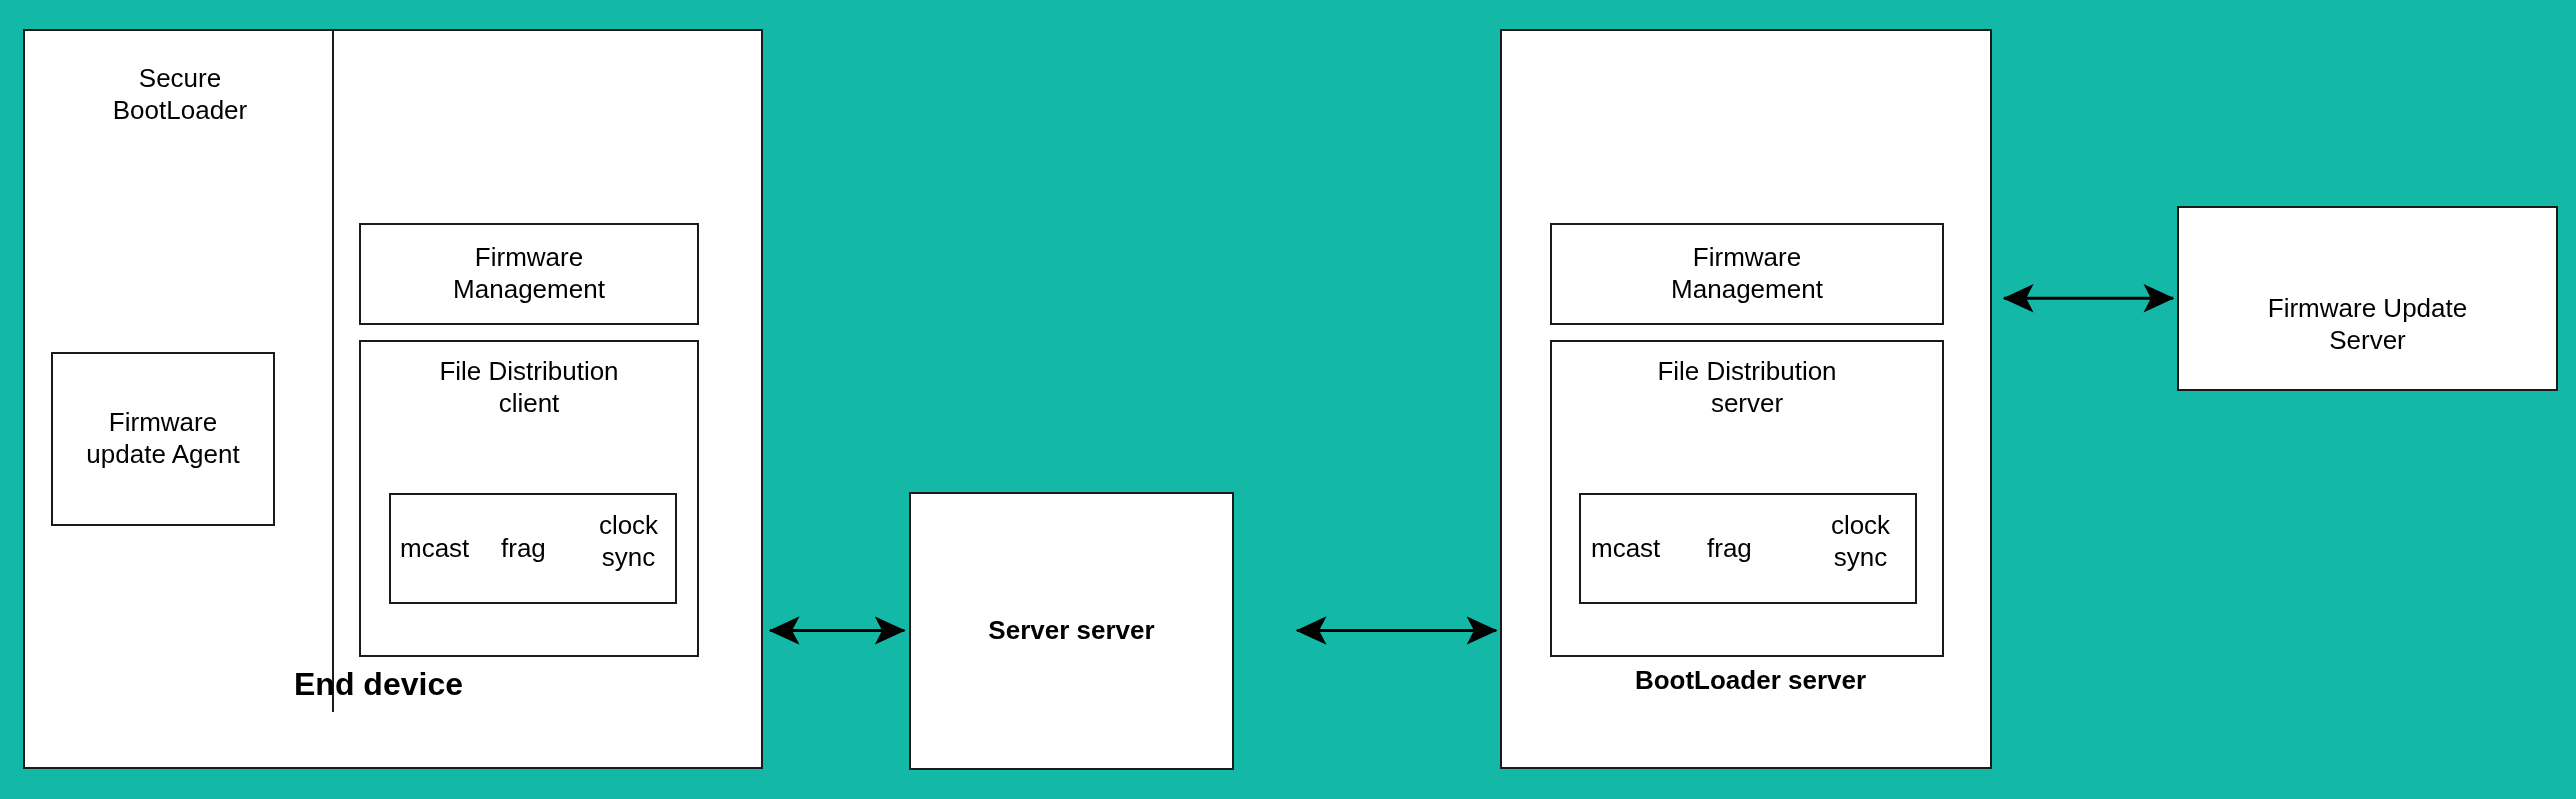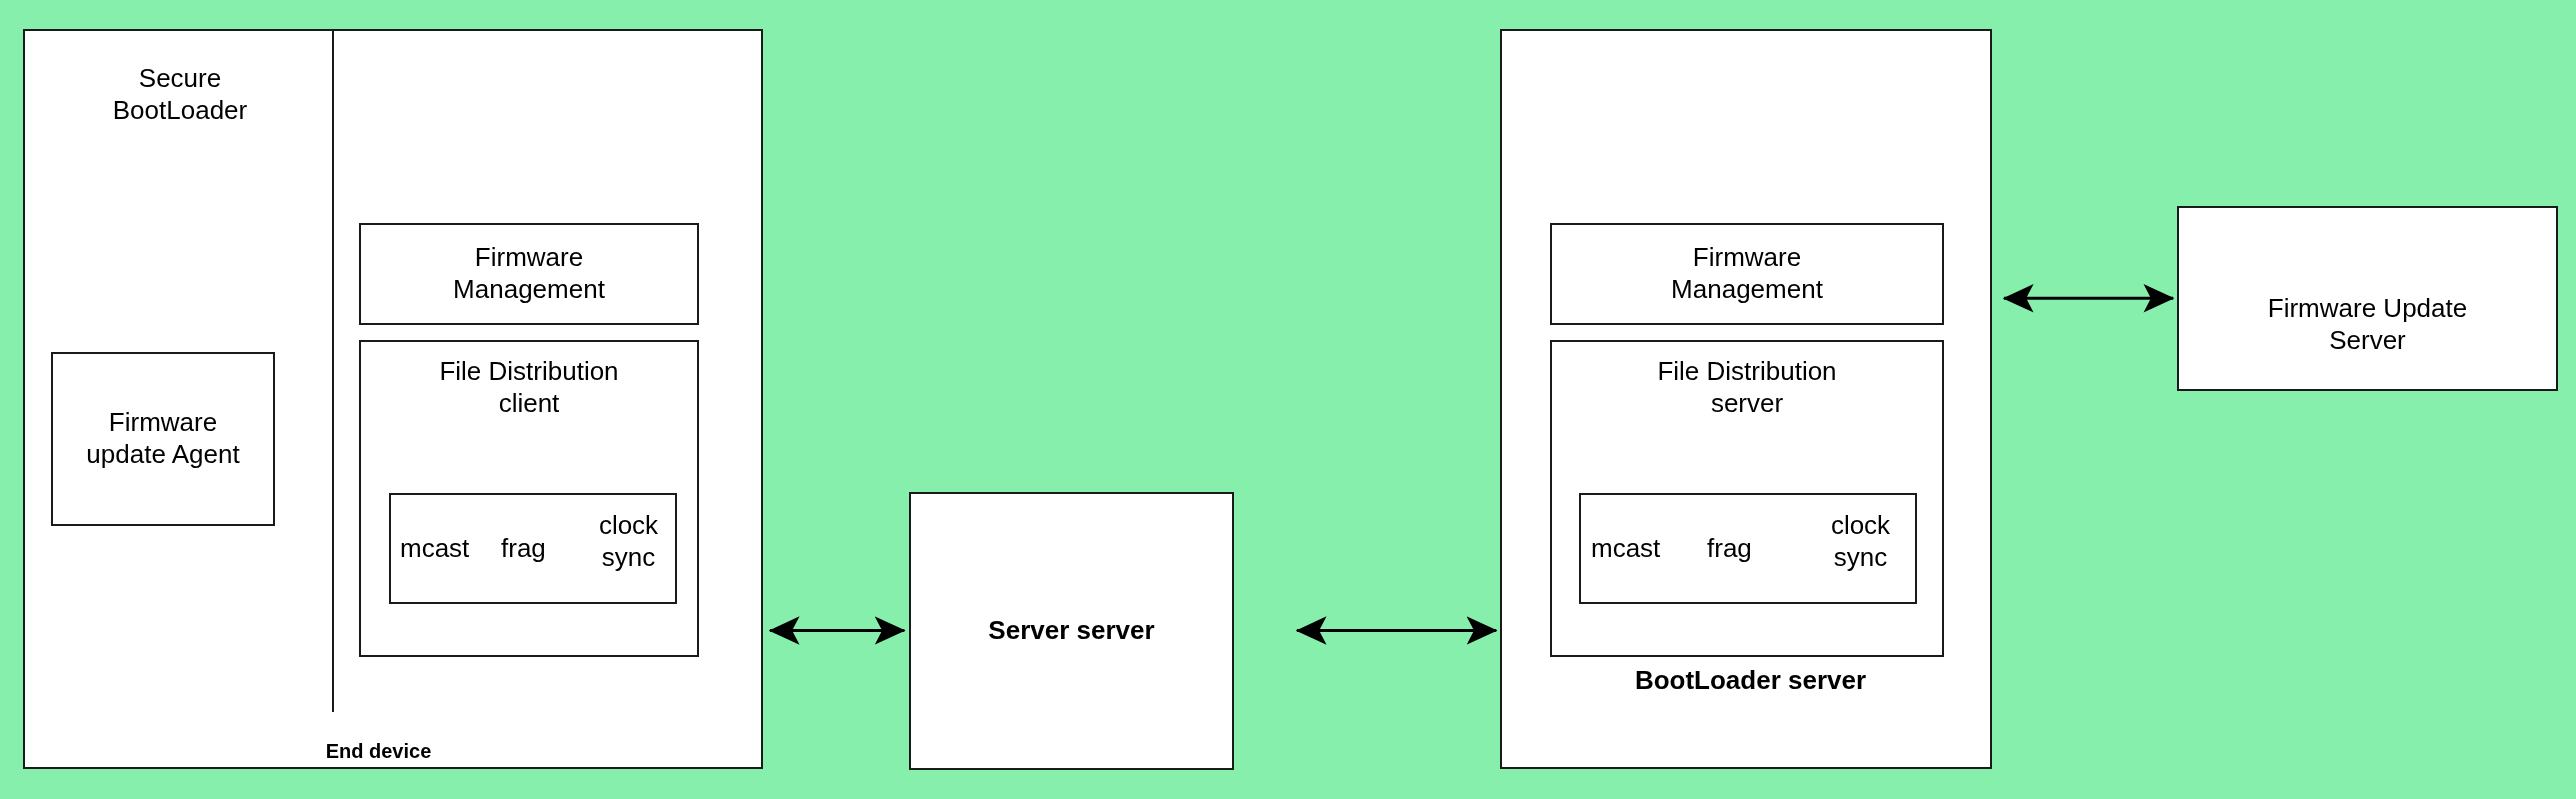--- a/index.html
+++ b/index.html
@@ -8,21 +8,21 @@
     background: #ffffff;
   }
   body {
     font-family: "Liberation Sans", sans-serif;
     color: #000000;
   }
   #canvas {
     position: relative;
     width: 2576px;
     height: 799px;
-    background: #86efac;
+    background: #14b8a6;
     overflow: hidden;
   }
   .box {
     position: absolute;
     box-sizing: border-box;
     border: 2.3px solid #1a1a1a;
     background: #ffffff;
   }
   .label {
     position: absolute;
@@ -75,21 +75,21 @@
   <div class="box" style="left:359px; top:340px; width:340px; height:317px;"></div>
   <div class="label lbl-reg" style="left:359px; top:356px; width:340px; font-size:26px;">File Distribution
 client</div>
 
   <div class="box" style="left:389px; top:493px; width:288px; height:111px;"></div>
   <div class="label lbl-reg" style="left:400px; top:533px; width:93px; text-align:left; font-size:26px;">mcast</div>
   <div class="label lbl-reg" style="left:501px; top:533px; width:77px; text-align:left; font-size:26px;">frag</div>
   <div class="label lbl-reg" style="left:587px; top:510px; width:83px; text-align:center; font-size:26px;">clock
 sync</div>
 
-  <div class="label lbl-bold" style="left:216px; top:739px; width:325px; font-size:20px;">End device</div>
+  <div class="label lbl-bold" style="left:216px; top:665px; width:325px; font-size:32px;">End device</div>
 
   <div class="box" style="left:909px; top:492px; width:325px; height:278px;"></div>
   <div class="label lbl-bold center-flex" style="left:909px; top:492px; width:325px; height:278px; font-size:26px;">Server server</div>
 
   <div class="box" style="left:1500px; top:29px; width:492px; height:740px;"></div>
 
   <div class="box" style="left:1550px; top:223px; width:394px; height:102px;"></div>
   <div class="label lbl-reg center-flex" style="left:1550px; top:223px; width:394px; height:102px; font-size:26px;">Firmware
 Management</div>
 

